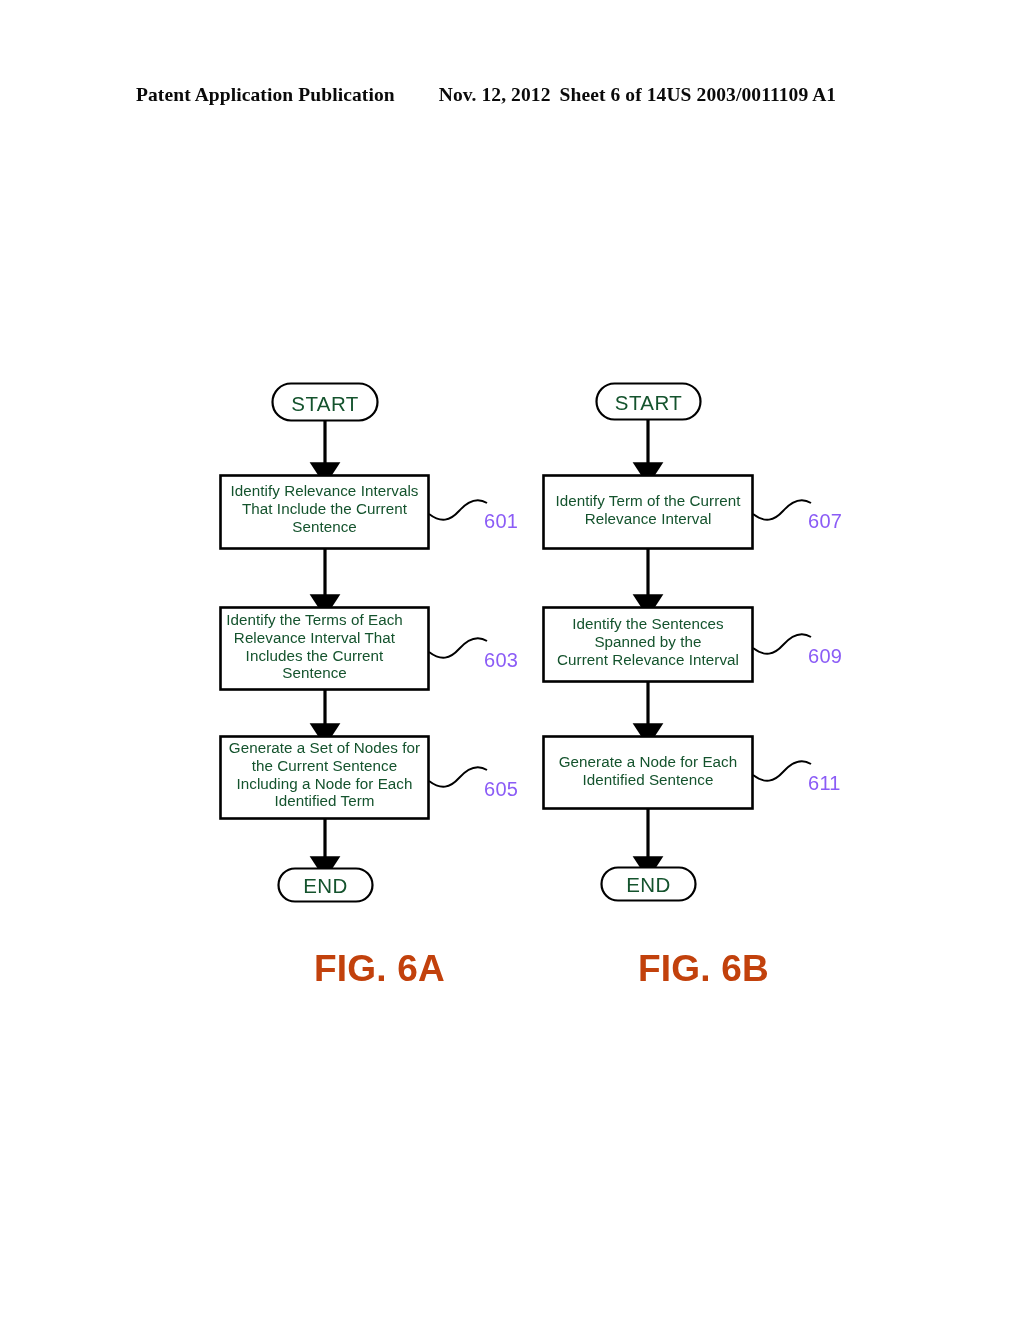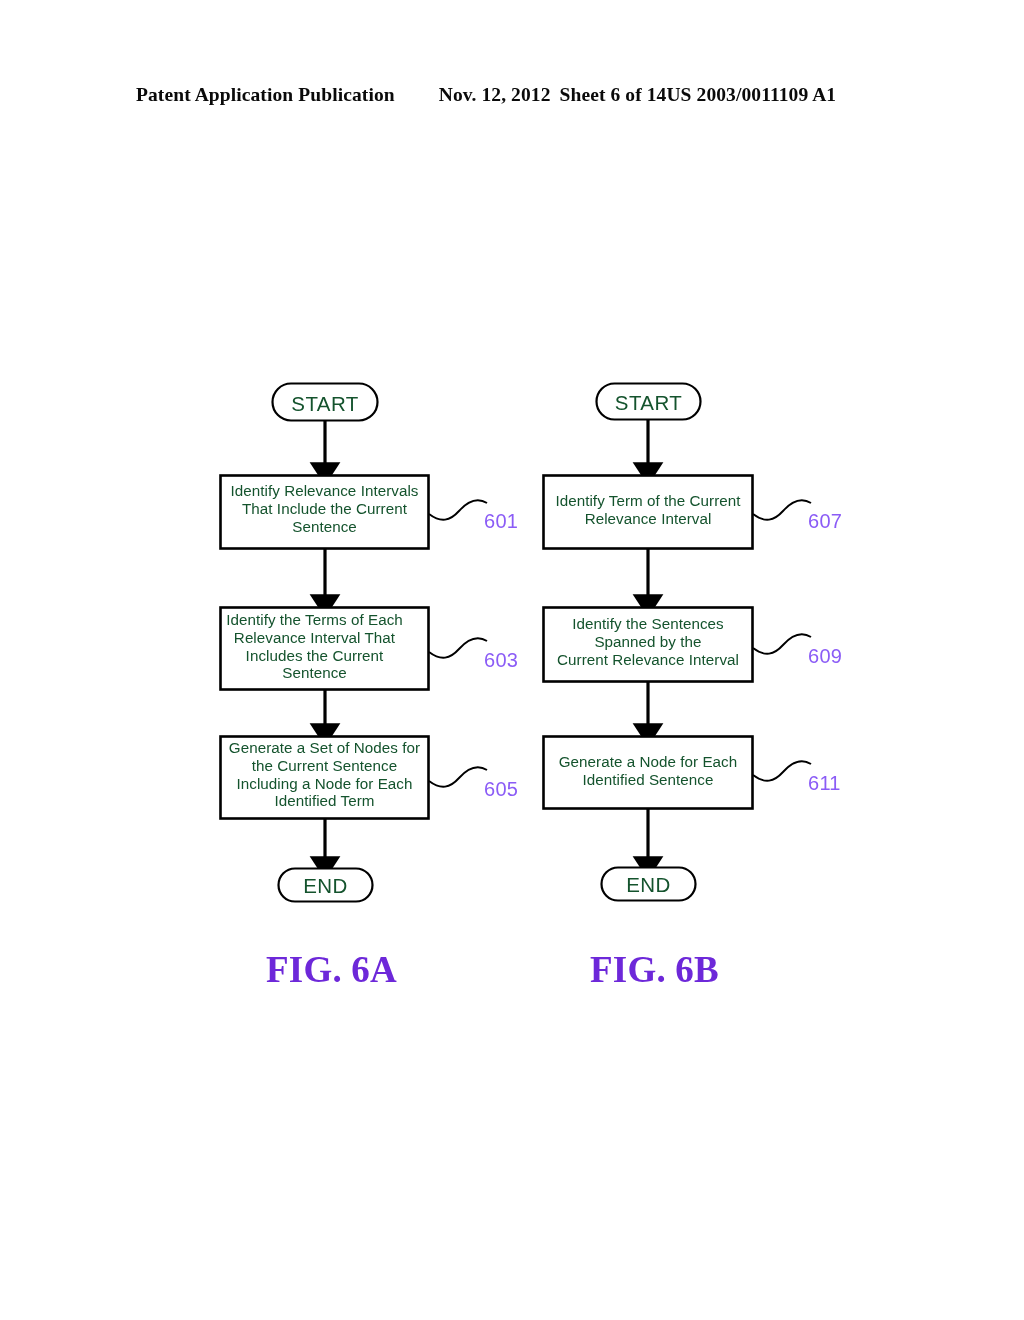--- a/index.html
+++ b/index.html
@@ -70,26 +70,27 @@
   }
   .ref-label {
     position: absolute;
     font-family: "Liberation Sans", sans-serif;
     font-size: 20px;
     letter-spacing: 0.3px;
     color: #8b5cf6;
   }
   .fig-caption {
     position: absolute;
-    font-family: Liberation Serif, serif;
+    font-family: Liberation Sans, sans-serif;
     font-weight: bold;
     font-size: 37px;
     letter-spacing: 0.2px;
-    color: #6d28d9;
+    color: #c2410c;
     white-space: nowrap;
+    margin-left: 48px;
   }
 </style>
 </head>
 <body>
 
 <div class="page-header">
   <span class="hdr-pub">Patent Application Publication</span>
   <span class="hdr-date">Nov. 12, 2012</span>
   <span class="hdr-sheet">Sheet 6 of 14</span>
   <span class="hdr-patno">US 2003/0011109 A1</span>

